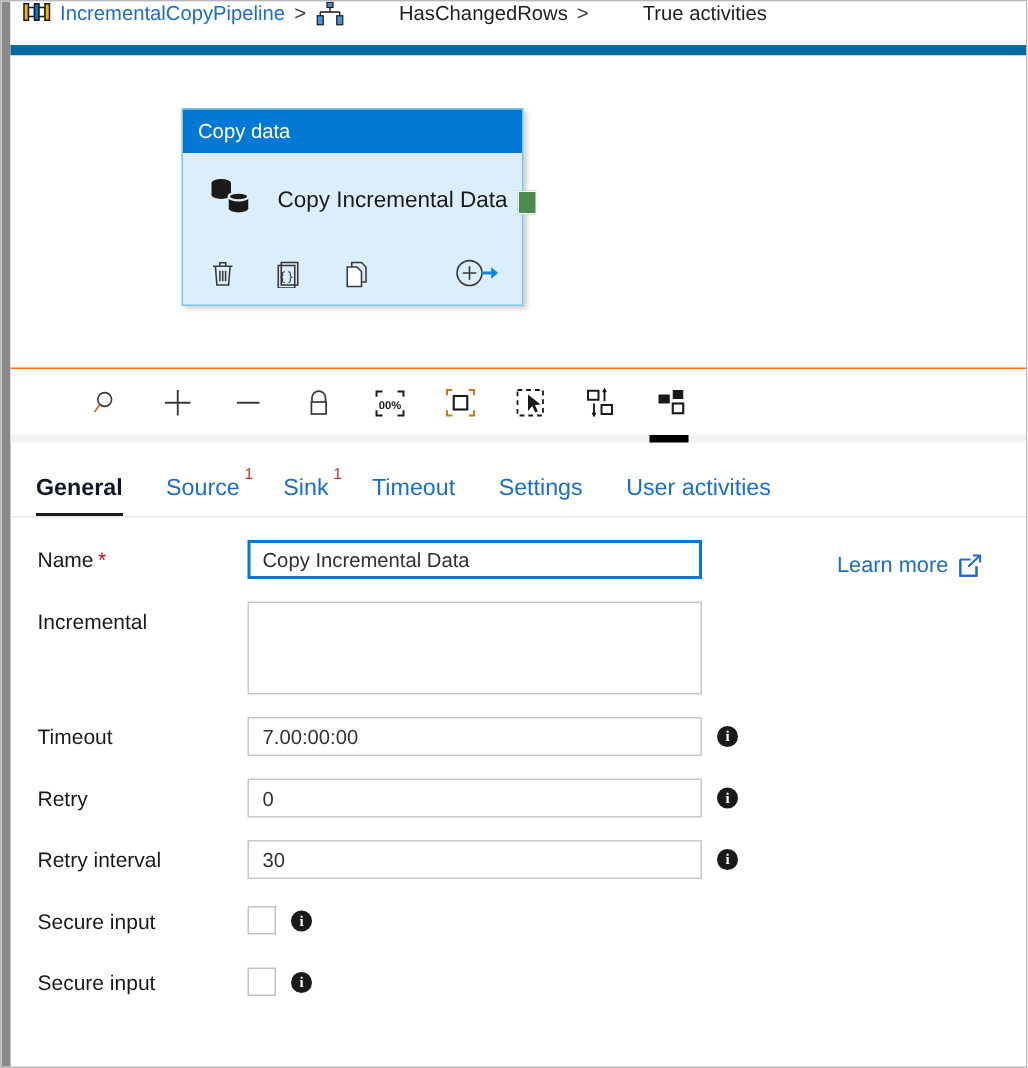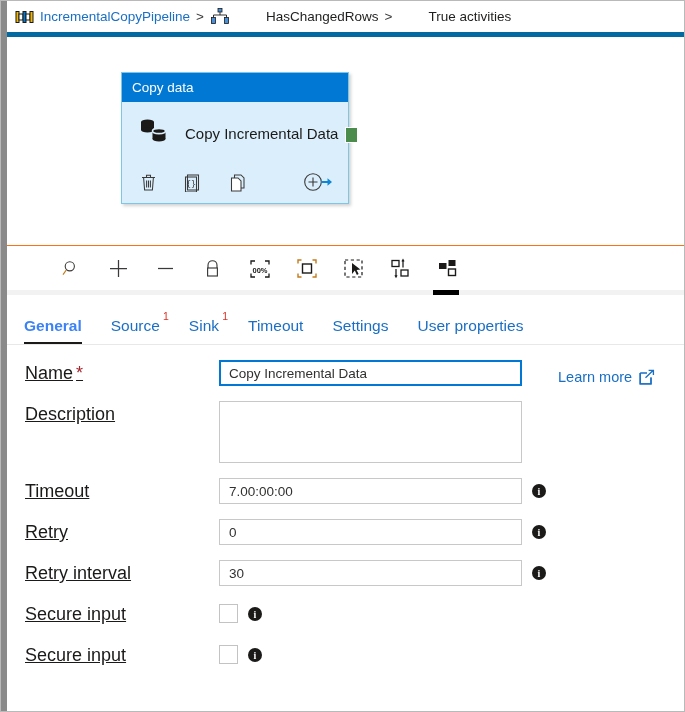--- a/index.html
+++ b/index.html
@@ -18,24 +18,24 @@
   .left-rail {
     position: absolute; left: 0; top: 0;
     width: 6px; height: 712px;
     background: #8a8a8a;
   }
 
   
   .breadcrumb {
     position: absolute; left: 6px; top: 0;
     width: 679px; height: 36px;
-    display: flex; align-items: center;
+    display: flex; 
     padding-left: 8px;
     background: #ffffff;
-    border-bottom: 5px solid #0369a1;
+    border-bottom: 7px solid #0369a1;
     font-size: 13.5px;
   }
   .bc-link {
     color: #1a6fc4; cursor: pointer; white-space: nowrap;
   }
   .bc-plain { color: #201f1e; white-space: nowrap; margin-left: 30px; }
   .bc-sep { color: #3b3a39; margin: 0 6px; }
   .bc-icon { display: inline-flex; margin-right: 6px; }
 
   
@@ -107,37 +107,37 @@
     display: flex; align-items: flex-end;
     border-bottom: 1px solid #e8e8e8;
     padding-left: 17px;
   }
   .tab {
     position: relative;
     font-size: 15.5px; color: #1a6fc4;
     padding: 0 0 9px 0; margin-right: 29px;
     cursor: pointer; white-space: nowrap;
   }
-  .tab.active { color: #3b82f6; font-weight: bold; }
+  .tab.active { color: #0f172a; font-weight: bold; }
   .tab.active::after {
     content: ""; position: absolute;
     left: 0; right: 0; bottom: 0; height: 2px; background: #1b1a19;
   }
   .tab-badge {
     position: absolute; top: -7px; right: -9px;
     font-size: 10.5px; color: #d93025; font-weight: normal;
   }
 
   
   .form { position: absolute; left: 6px; top: 344px; width: 679px; }
   .row { display: flex; align-items: flex-start; margin-top: 15px; }
   .row:first-child { margin-top: 17px; }
   .lbl {
-    width: 212px; padding-left: 18px;
-    font-size: 18px; color: #1b1a19; line-height: 26px; text-decoration: underline;
+    width: 158px; padding-left: 18px;
+    font-size: 14px; color: #1b1a19; line-height: 26px;
   }
   .req { color: #a4262c; margin-left: 3px; }
   .ctrl { display: flex; align-items: flex-start; }
   .txt {
     width: 303px; height: 26px;
     border: 1px solid #c8c8c8; background: #ffffff;
     font-family: "Liberation Sans", sans-serif;
     font-size: 13.5px; color: #323130;
     padding: 0 9px;
   }
@@ -321,21 +321,21 @@
       <span>Sink</span>
       <span class="tab-badge">1</span>
     </div>
     <div class="tab">
       <span>Timeout</span>
     </div>
     <div class="tab">
       <span>Settings</span>
     </div>
     <div class="tab">
-      <span>User properties</span>
+      <span>User activities</span>
     </div>
   </div>
 
   <div class="form">
 
     <div class="learn">
       <span>Learn more</span>
       <span class="learn-ico">
         <svg width="16" height="16" viewBox="0 0 16 16">
           <path d="M1.2 4 H8 M1.2 4 V14.8 H12 V8.5" fill="none" stroke="#1a6fc4" stroke-width="1.35"></path>
@@ -348,21 +348,21 @@
     <div class="row">
       <div class="lbl">
         <span>Name</span><span class="req">*</span>
       </div>
       <div class="ctrl">
         <input class="txt focused" type="text" value="Copy Incremental Data" style="">
       </div>
     </div>
 
     <div class="row">
-      <div class="lbl">Description</div>
+      <div class="lbl">Incremental</div>
       <div class="ctrl">
         <textarea class="area" style=""></textarea>
       </div>
     </div>
 
     <div class="row">
       <div class="lbl">Timeout</div>
       <div class="ctrl">
         <input class="txt" type="text" value="7.00:00:00" style="">
         <span class="info">i</span>

